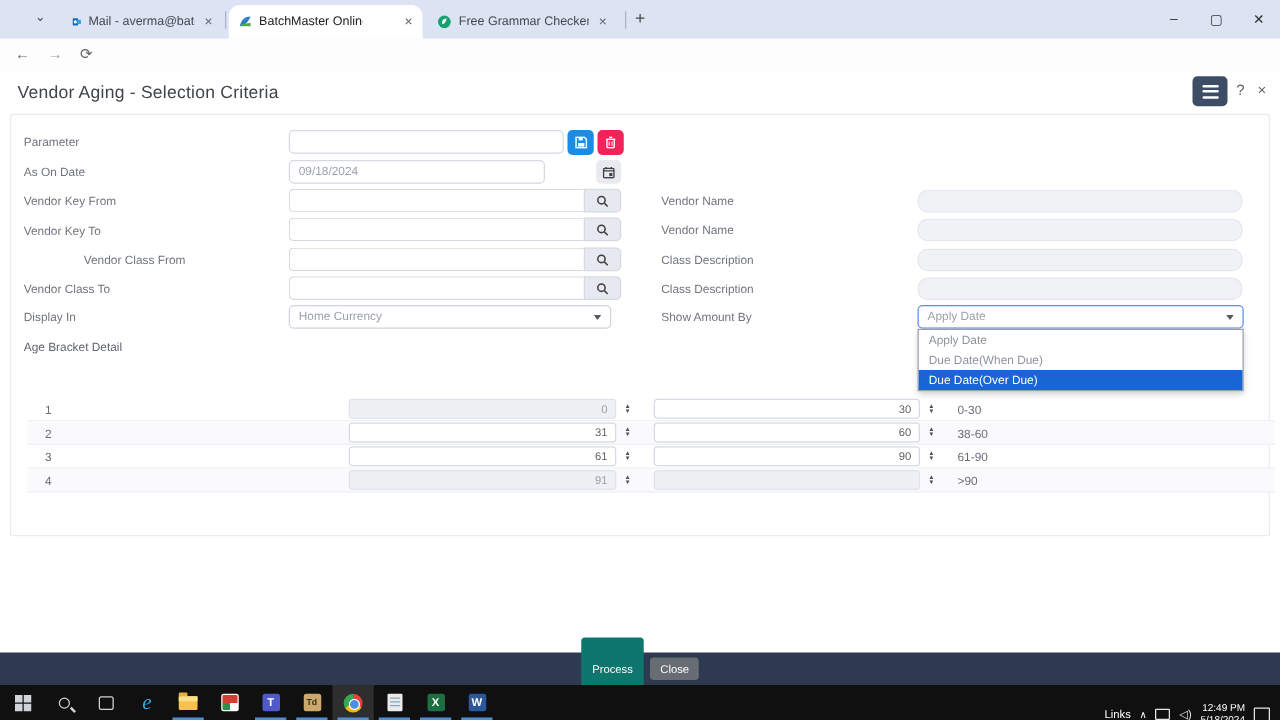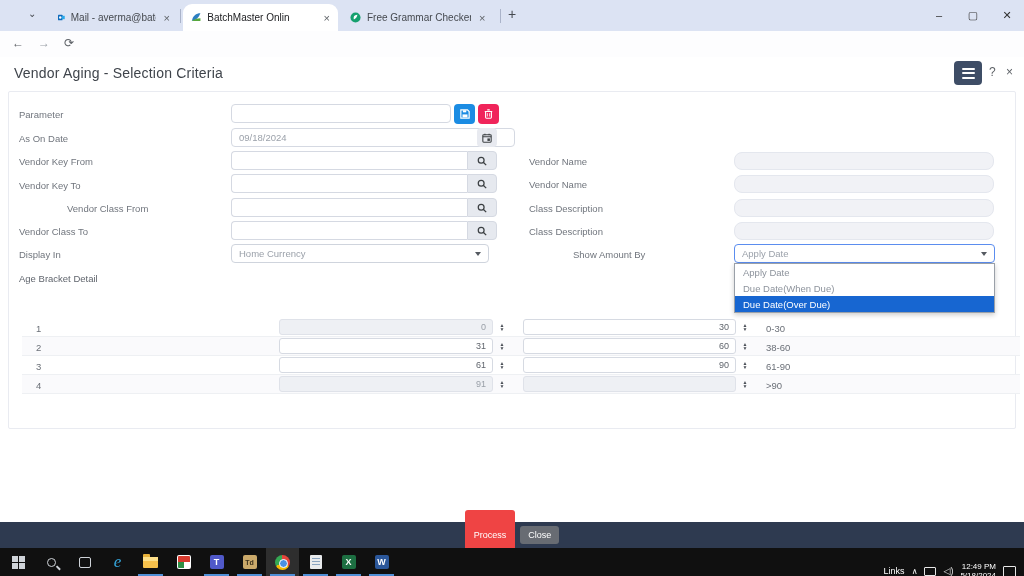--- a/index.html
+++ b/index.html
@@ -70,21 +70,21 @@
   .grow .cno { position:absolute; left:14px; top:5px; font-size:9.5px; color:#6a6f77; }
   .grow .cname { position:absolute; left:744px; top:5px; font-size:9.5px; color:#6a6f77; }
   .numwrap { position:absolute; top:1px; display:flex; align-items:center; }
   .numbox { height:16px; border:1px solid #d6dae2; border-radius:3px; background:#fff; font-size:9px; color:#60656d; display:flex; align-items:center; justify-content:flex-end; padding:0 6px; }
   .numbox.disabled { background:#eef0f4; border-color:#dfe2e9; color:#9aa0a8; }
   .spinner { width:12px; height:16px; display:flex; flex-direction:column; align-items:center; justify-content:center; margin-left:3px; }
   .spinner b { font-size:5px; color:#4a4f57; line-height:4px; }
 
   
   .footer-bar { position:absolute; left:0; top:522px; width:1024px; height:26px; background:#2e3a50; display:flex; align-items:center; justify-content:center; gap:5px; }
-  .btn-process { background:#ef4444; color:#fff; font-size:9px; border-radius:3px; padding:20px 9px; }
+  .btn-process { background:#0f766e; color:#fff; font-size:9px; border-radius:3px; padding:20px 9px; }
   .btn-close { background:#686c73; color:#fff; font-size:9px; border-radius:3px; padding:4px 8px; }
 
   
   .taskbar { position:absolute; left:0; top:548px; width:1024px; height:28px; background:#101010; }
   .tb-item { position:absolute; top:0; width:33px; height:28px; display:flex; align-items:center; justify-content:center; }
   .tb-item.running::after { content:""; position:absolute; left:4px; bottom:0; width:25px; height:2px; background:#4f8fd6; }
   .tb-item.active-app { background:#2e2e2e; }
   .win-logo { width:13px; height:13px; display:grid; grid-template-columns:6px 6px; grid-template-rows:6px 6px; gap:1px; }
   .win-logo i { background:#cfd3d8; }
   .mag { width:9px; height:9px; border:1.5px solid #cfd3d8; border-radius:50%; position:relative; }
@@ -213,21 +213,21 @@
     </div>
     <div class="icon-btn btn-delete" style="left:469px; top:12px; width:21px; height:20px;">
       <svg width="9" height="10" viewBox="0 0 10 12">
           <rect x="1.5" y="3" width="7" height="8" rx="1" fill="none" stroke="#fff" stroke-width="1.3"></rect>
           <path d="M0.5 3 H9.5 M3.5 1 h3" stroke="#fff" stroke-width="1.3"></path>
           <path d="M3.6 5 v4 M6.4 5 v4" stroke="#fff" stroke-width="1"></path>
         </svg>
     </div>
 
     <span class="flabel" style="left:10px; top:41px;">As On Date</span>
-    <div class="tinput" style="left:222px; top:36px; width:284px; color:#9ba1aa;">09/18/2024</div>
+    <div class="tinput" style="left:222px; top:36px; width:205px; color:#9ba1aa;">09/18/2024</div>
     <div class="icon-btn btn-cal" style="left:468px; top:36px; width:20px; height:19px;">
       <svg width="10" height="10" viewBox="0 0 12 12">
           <rect x="1" y="2" width="10" height="9" rx="1" fill="none" stroke="#3c4043" stroke-width="1.3"></rect>
           <path d="M1 4.5 H11 M3.5 0.8 v2 M8.5 0.8 v2" stroke="#3c4043" stroke-width="1.3"></path>
           <rect x="6.5" y="6.5" width="3" height="3" fill="#3c4043"></rect>
         </svg>
     </div>
 
     <span class="flabel" style="left:10px; top:64px;">Vendor Key From</span>
     <div class="input-group" style="left:222px; top:59px; width:266px;">
@@ -280,21 +280,21 @@
     </div>
     <span class="flabel" style="left:520px; top:134px;">Class Description</span>
     <div class="tinput disabled" style="left:725px; top:130px; width:260px;"></div>
 
     <span class="flabel" style="left:10px; top:157px;">Display In</span>
     <div class="sel" style="left:222px; top:152px; width:258px;">
       <span>Home Currency</span>
       <span class="chev"></span>
     </div>
 
-    <span class="flabel" style="left:520px; top:157px;margin-left:44px;">Show Amount By</span>
+    <span class="flabel" style="left:520px; top:157px;">Show Amount By</span>
     <div class="sel focused" style="left:725px; top:152px; width:261px;">
       <span>Apply Date</span>
       <span class="chev"></span>
     </div>
 
     <div class="dropdown" style="left:725px; top:171px;">
       <div class="dd-item">Apply Date</div>
       <div class="dd-item">Due Date(When Due)</div>
       <div class="dd-item selected">Due Date(Over Due)</div>
     </div>

